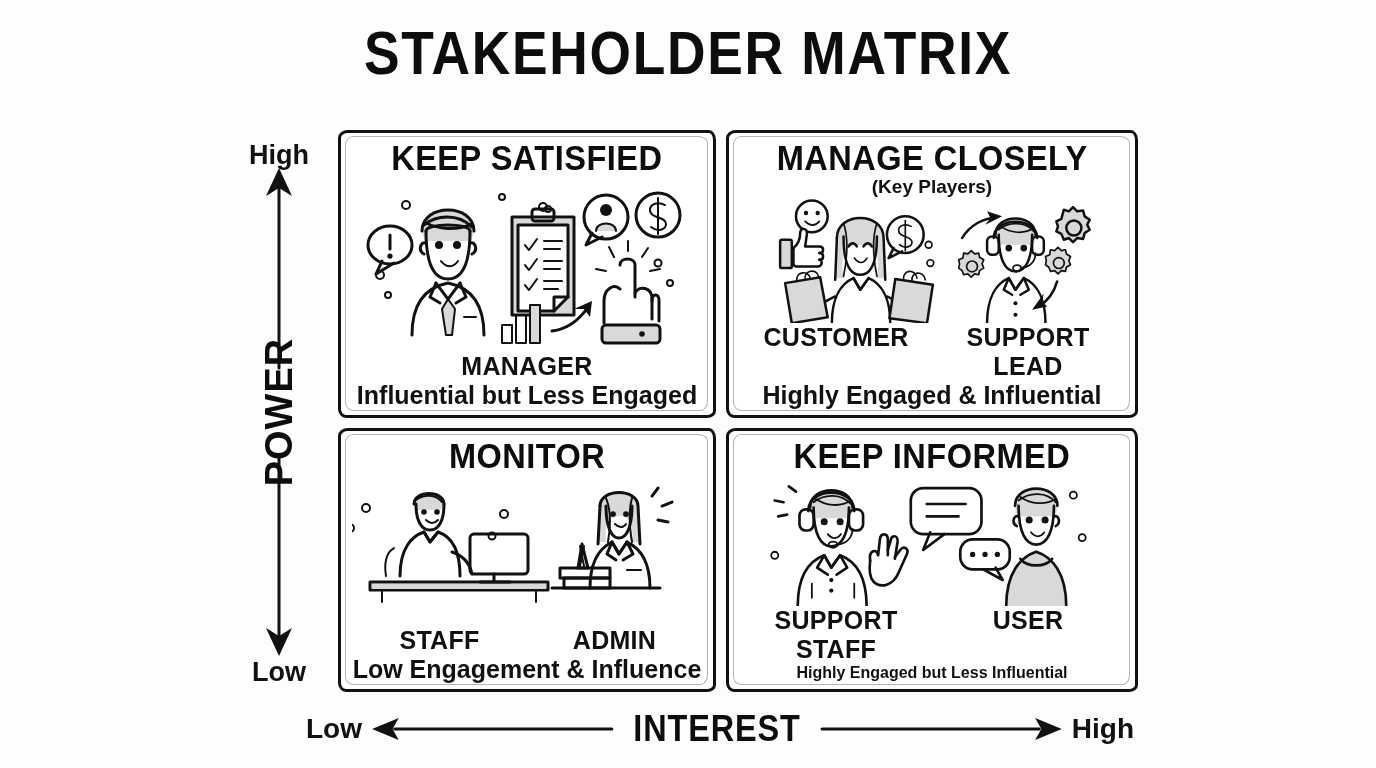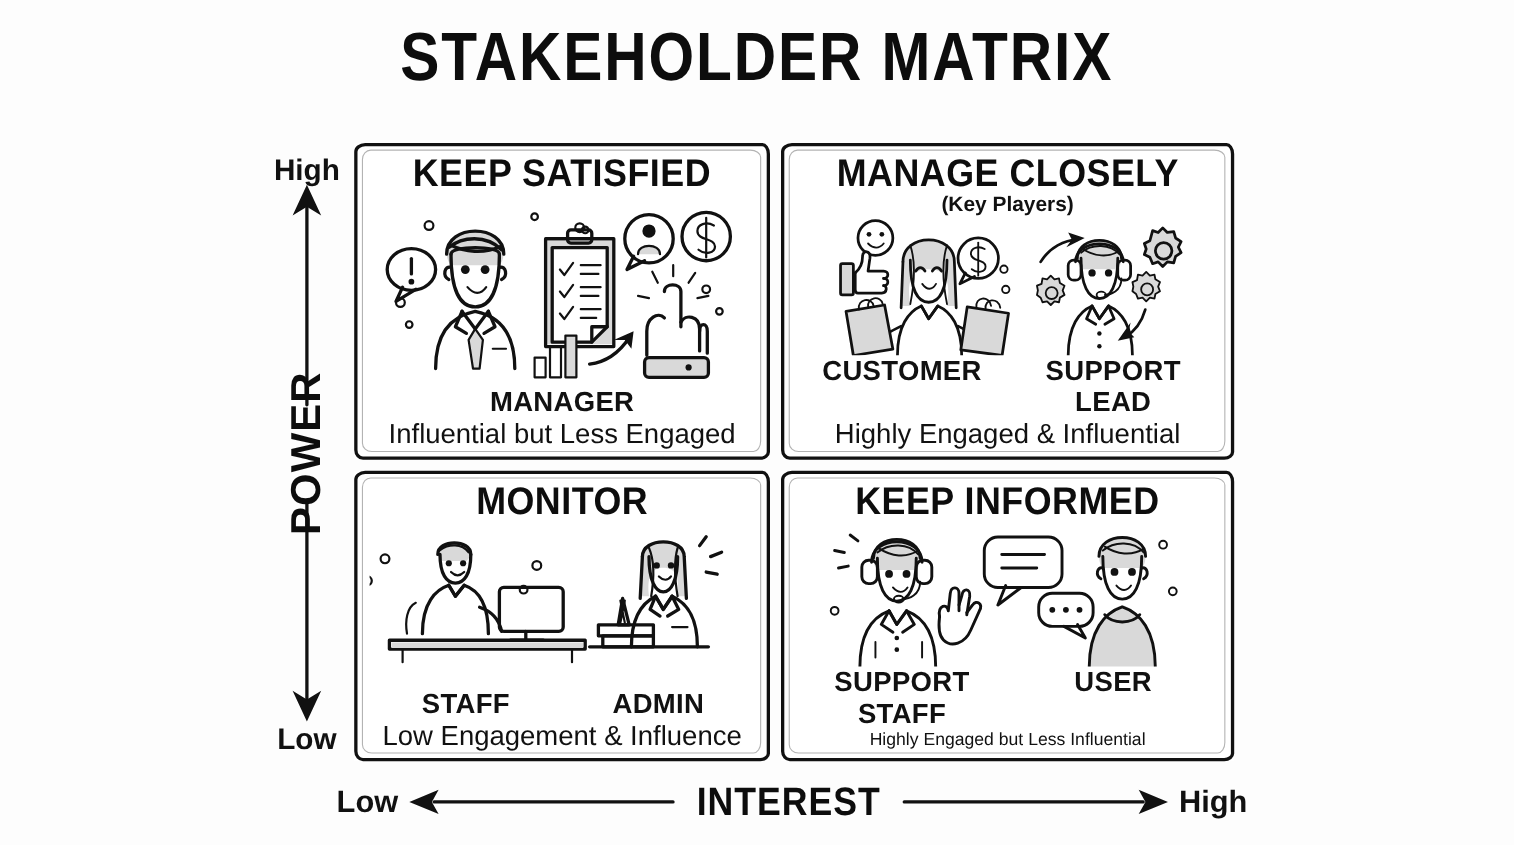--- a/index.html
+++ b/index.html
@@ -96,21 +96,21 @@
     color: #0d0d0d;
     flex: 0 0 auto;
     padding: 0 10px;
     transform: scaleX(0.9);
   }
   #x-axis .arrow-line { flex: 1 1 auto; height: 30px; }
 
   
   #matrix {
     position: absolute;
-    left: 322px;
+    left: 338px;
     top: 130px;
     width: 800px;
     height: 562px;
     display: grid;
     grid-template-columns: 378px 412px;
     grid-template-rows: 288px 264px;
     gap: 10px;
   }
 
   .quadrant {
@@ -181,21 +181,21 @@
     letter-spacing: .3px;
     color: #111;
     margin-bottom: 1px;
   }
   .persona-row .persona { text-align: center; }
   .persona-row.single { justify-content: center; }
   .persona-row.double .persona { flex: 1 1 50%; }
 
   .q-caption {
     font-size: 25px;
-    font-weight: 400;
+    font-weight: 700;
     text-align: right;
     color: #111;
     line-height: 1.05;
     white-space: nowrap;
   }
   .q-caption.tight { font-size: 16px; }
 
   .ink { fill: none; stroke: #111111; stroke-width: 3; stroke-linecap: round; stroke-linejoin: round; }
   .ink-thin { fill: none; stroke: #111111; stroke-width: 2; stroke-linecap: round; stroke-linejoin: round; }
   .ink-fill { fill: #111111; }

